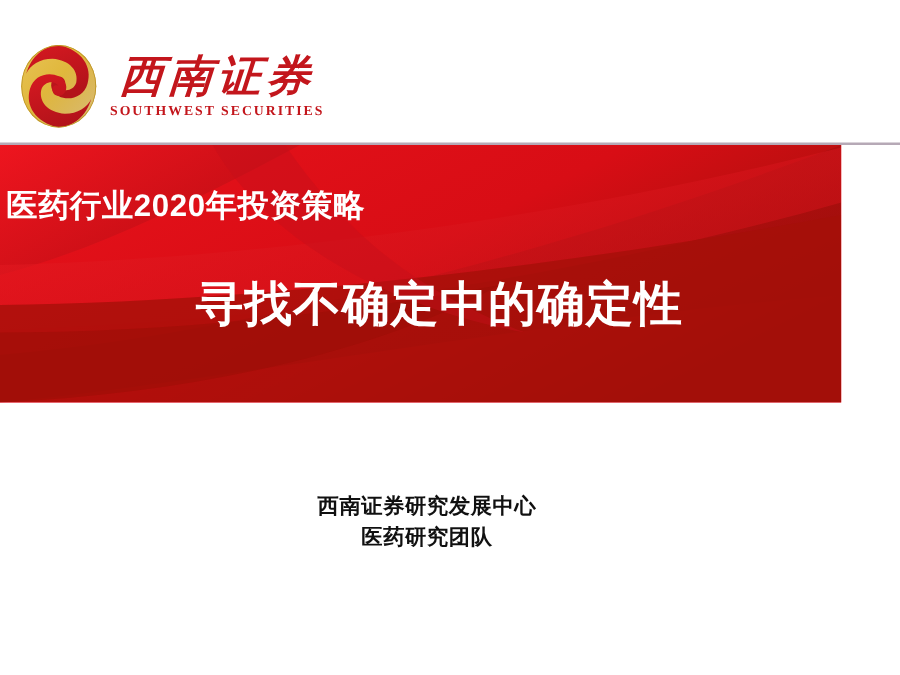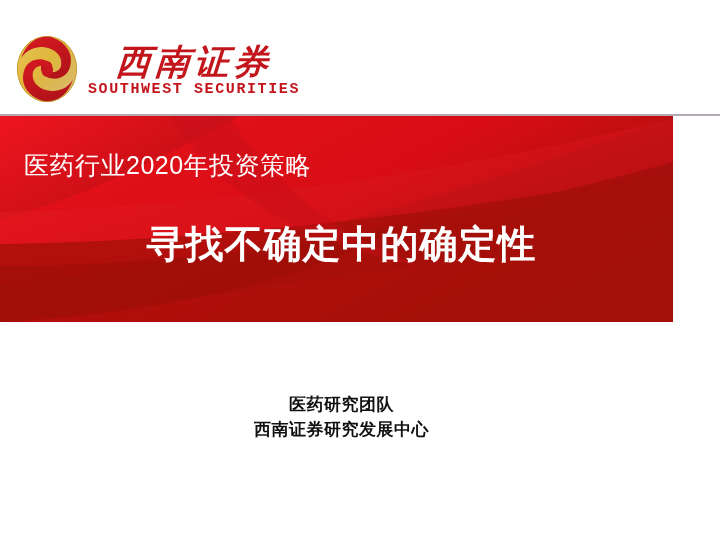--- a/index.html
+++ b/index.html
@@ -58,22 +58,22 @@
     font-weight: 700;
     font-style: italic;
     color: #c3161c;
     letter-spacing: 4px;
     white-space: nowrap;
     transform: skewX(-4deg);
   }
 
   .logo-en {
     margin-top: 2px;
-    font-family: Liberation Mono, monospace;
-    font-size: 15px;
+    font-family: Liberation Serif, serif;
+    font-size: 11px;
     line-height: 13px;
     font-weight: 700;
     color: #c3161c;
     letter-spacing: 1.6px;
     white-space: nowrap;
   }
 
   .header-rule {
     position: absolute;
     left: 0;
@@ -98,44 +98,45 @@
     position: absolute;
     left: 0;
     top: 0;
     width: 673px;
     height: 206px;
     display: block;
   }
 
   .banner-title {
     position: absolute;
-    left: 24px;
+    left: 5px;
     top: 33px;
     font-size: 25px;
     line-height: 32px;
-    font-weight: 400;
+    font-weight: 700;
     color: #ffffff;
     letter-spacing: 0.5px;
     white-space: nowrap;
     z-index: 3;
   }
 
   .banner-headline {
     position: absolute;
     left: 0;
     top: 104px;
     width: 683px;
     text-align: center;
     font-size: 38px;
     line-height: 48px;
     font-weight: 700;
     color: #ffffff;
     letter-spacing: 1px;
     white-space: nowrap;
     z-index: 3;
+    padding-left: 10px;
   }
 
   
   .footer {
     position: absolute;
     left: 0;
     top: 392px;
     width: 683px;
     text-align: center;
   }
@@ -238,17 +239,17 @@
                C 300 166 160 198 0 206 Z" fill="#9a0d06" opacity="0.5"></path>
 
       <path d="M228 0 C 270 60 320 112 420 150 C 300 128 210 70 170 0 Z" fill="#c5101a" opacity="0.45"></path>
     </svg>
 
     <div class="banner-title">医药行业2020年投资策略</div>
     <div class="banner-headline">寻找不确定中的确定性</div>
   </div>
 
   <div class="footer">
+    <div class="footer-line">西南证券研究发展中心</div>
     <div class="footer-line">医药研究团队</div>
-    <div class="footer-line">西南证券研究发展中心</div>
   </div>
 
 </div>
 
 </body></html>

